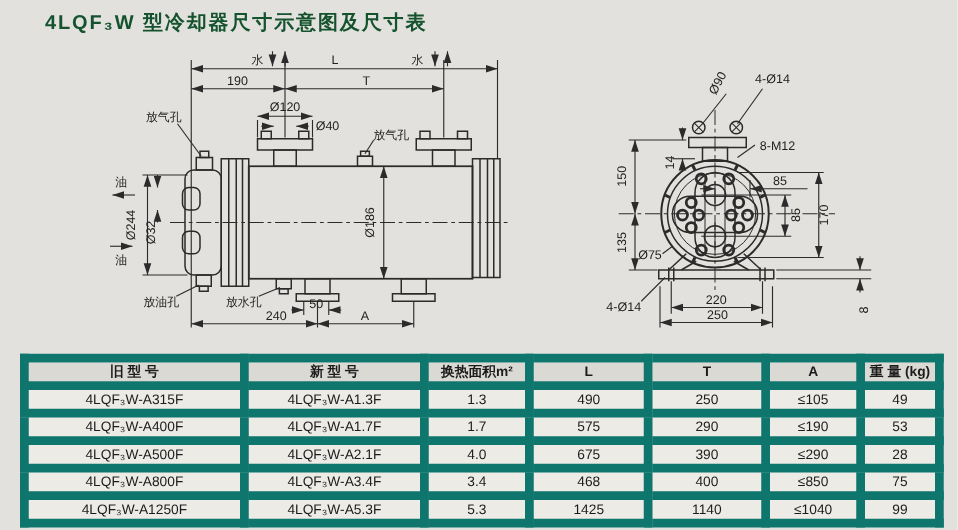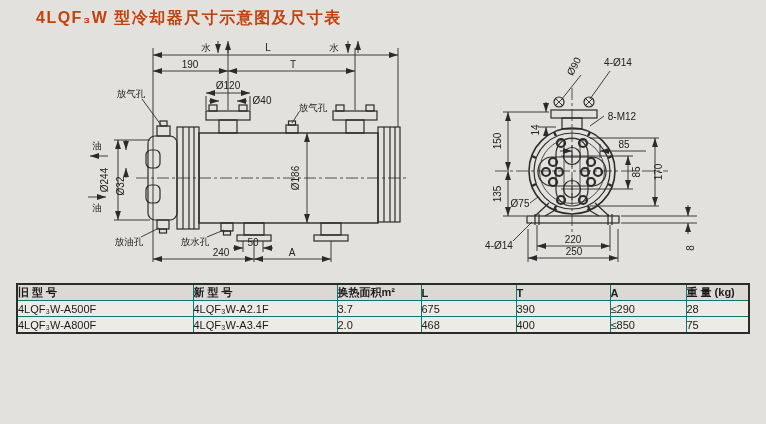--- a/index.html
+++ b/index.html
@@ -1,25 +1,25 @@
 <!DOCTYPE html>
 <html><head>
 <meta charset="utf-8">
 <style>
   html,body{margin:0;padding:0;}
   .page{position:relative;width:766px;height:424px;background:#e3e1dd;overflow:hidden;
         font-family:"Liberation Sans",sans-serif;color:#1c1c1c;}
   .title{position:absolute;left:36px;top:8px;font-size:16px;font-weight:bold;
-         letter-spacing:1.5px;color:#c2410c;}
+         letter-spacing:1.5px;color:#14532d;}
   svg{position:absolute;left:0;top:0;}
   svg text{font-family:"Liberation Sans",sans-serif;font-size:10px;fill:#222;stroke:none;}
   svg .cjk{font-size:9.5px;}
   table.spec{position:absolute;left:16px;top:283px;border-collapse:collapse;
              table-layout:fixed;background:#ecebe6;border:2px solid #2b2b2b;}
-  table.spec th,table.spec td{border:1px solid #0f766e;text-align:left;vertical-align:middle;
+  table.spec th,table.spec td{border:7px solid #0f766e;text-align:center;vertical-align:middle;
              height:15px;padding:0;font-size:11px;white-space:nowrap;overflow:hidden;}
   table.spec th{background:#dbd9d4;font-weight:bold;font-size:11px;}
   col.c0{width:176px}col.c1{width:144px}col.c2{width:84px}col.c3{width:95px}
   col.c4{width:94px}col.c5{width:76px}col.c6{width:63px}
 </style>
 </head>
 <body>
 
 <div class="page">
 
@@ -316,32 +316,59 @@
         <th>新  型  号</th>
         <th>换热面积m²</th>
         <th>L</th>
         <th>T</th>
         <th>A</th>
         <th>重 量 (kg)</th>
       </tr>
     </thead>
     <tbody>
       <tr>
+        <td>4LQF₃W-A315F</td>
+        <td>4LQF₃W-A1.3F</td>
+        <td>1.3</td>
+        <td>490</td>
+        <td>250</td>
+        <td>≤105</td>
+        <td>49</td>
+      </tr>
+      <tr>
+        <td>4LQF₃W-A400F</td>
+        <td>4LQF₃W-A1.7F</td>
+        <td>1.7</td>
+        <td>575</td>
+        <td>290</td>
+        <td>≤190</td>
+        <td>53</td>
+      </tr>
+      <tr>
         <td>4LQF₃W-A500F</td>
         <td>4LQF₃W-A2.1F</td>
-        <td>3.7</td>
+        <td>4.0</td>
         <td>675</td>
         <td>390</td>
         <td>≤290</td>
         <td>28</td>
       </tr>
       <tr>
         <td>4LQF₃W-A800F</td>
         <td>4LQF₃W-A3.4F</td>
-        <td>2.0</td>
+        <td>3.4</td>
         <td>468</td>
         <td>400</td>
         <td>≤850</td>
         <td>75</td>
       </tr>
+      <tr>
+        <td>4LQF₃W-A1250F</td>
+        <td>4LQF₃W-A5.3F</td>
+        <td>5.3</td>
+        <td>1425</td>
+        <td>1140</td>
+        <td>≤1040</td>
+        <td>99</td>
+      </tr>
     </tbody>
   </table>
 </div>
 
 </body></html>

